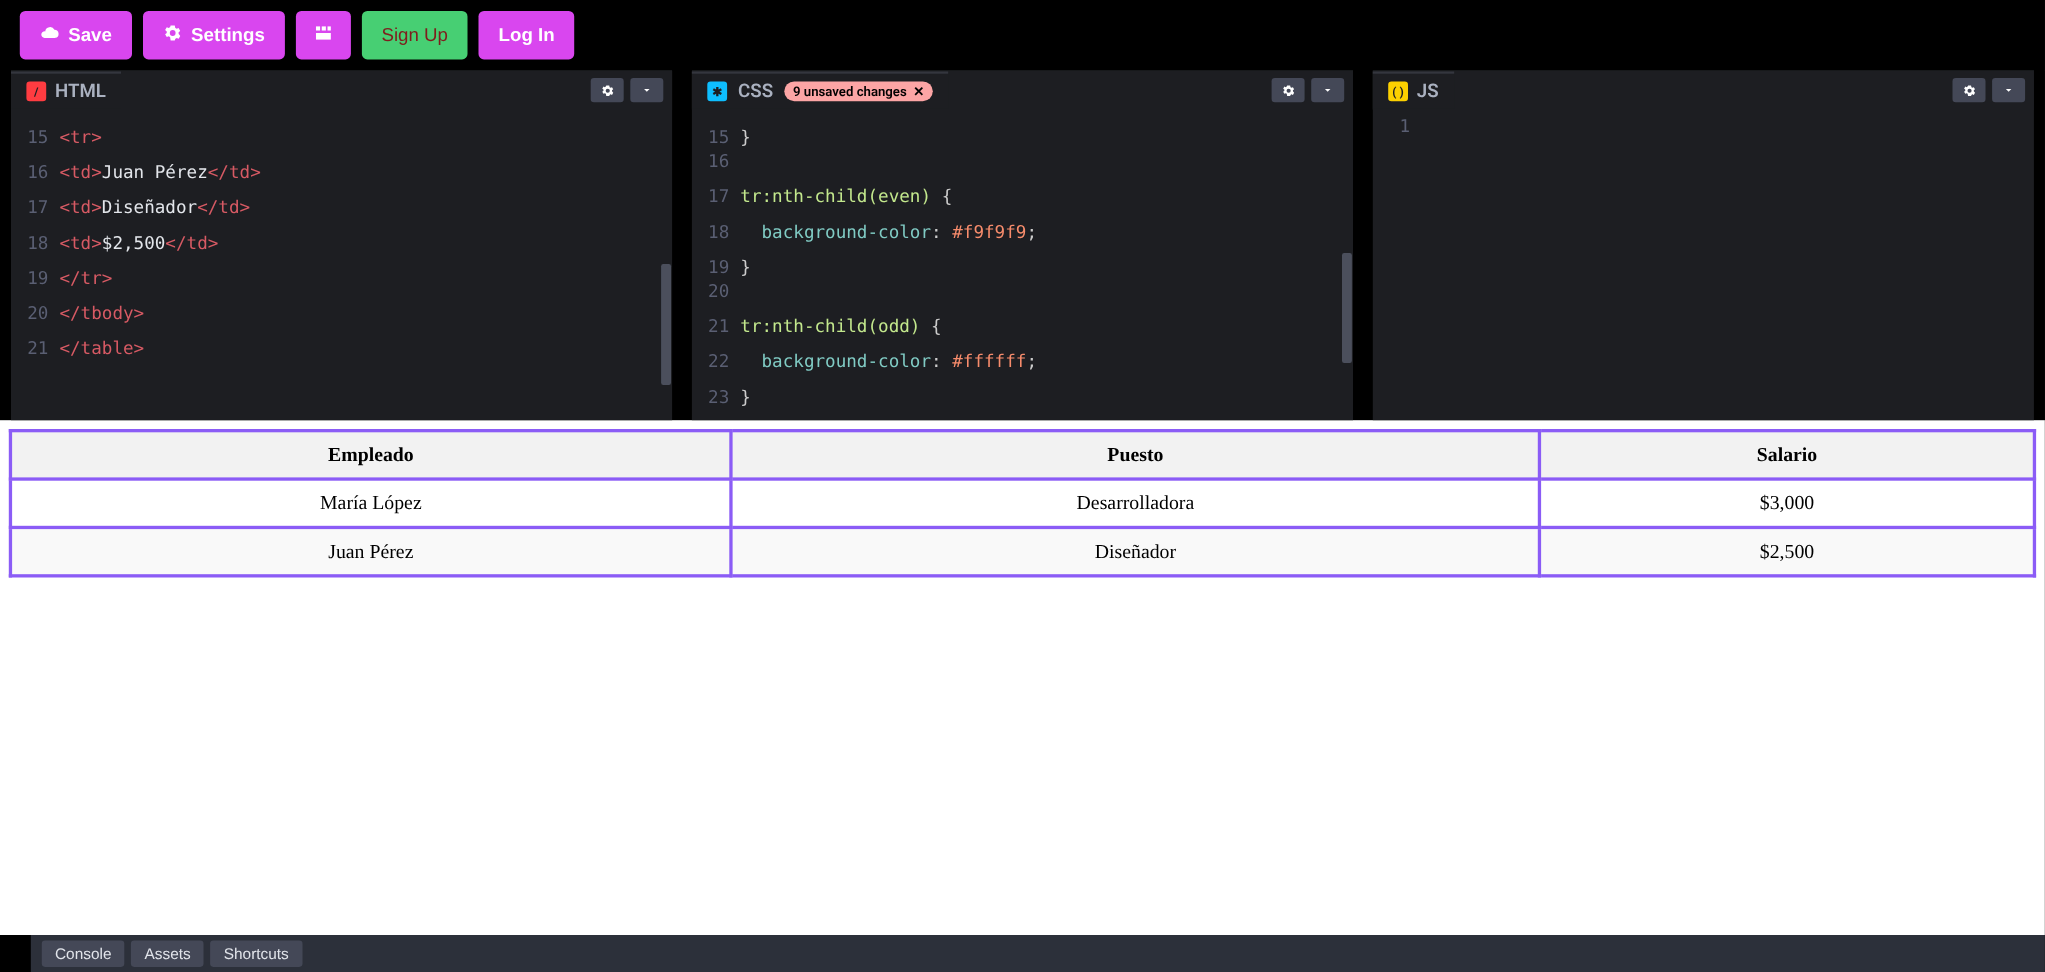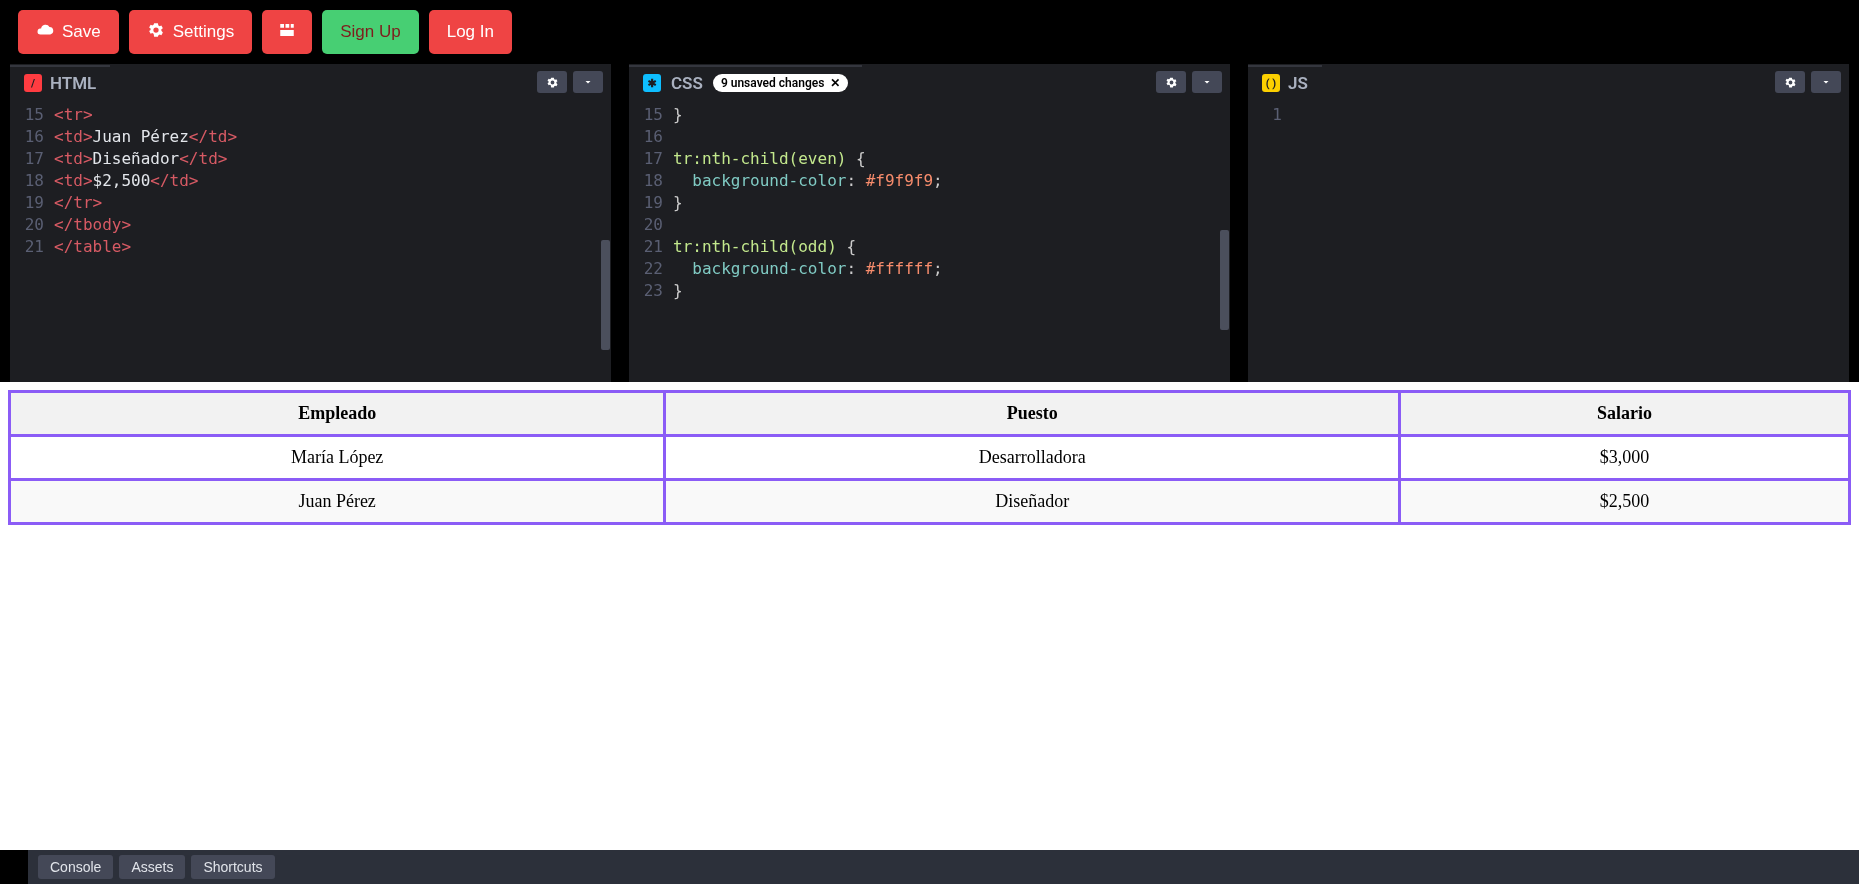--- a/index.html
+++ b/index.html
@@ -37,24 +37,25 @@
   }
   .edit-icon { color: #fff; font-size: 14px; }
   .author {
     color: #9aa3b0; font-size: 15px; margin-top: 2px;
   }
   .header-right {
     display: flex; align-items: center; gap: 10px;
   }
   .btn {
     display: inline-flex; align-items: center; gap: 8px;
-    background: #ef4444; color: #fff;
+    background: #d946ef; color: #fff;
     border: none; border-radius: 5px;
     padding: 10px 18px; font-size: 17px; cursor: pointer;
     height: 44px;
+    font-weight: bold;
   }
   .btn.icon-only { padding: 10px 16px; }
   .btn.green { background: #47cf73; color: #7f1d1d; font-weight: 400; }
   .btn .btn-icon svg { width: 18px; height: 18px; fill: #fff; }
 
   
   .editors {
     display: flex;
     gap: 18px;
     padding: 0 10px;
@@ -85,21 +86,21 @@
   .editor-tab .lang-badge {
     width: 18px; height: 18px; border-radius: 3px;
     display: inline-flex; align-items: center; justify-content: center;
     font-size: 11px; font-weight: 700; color: #1d1e22;
   }
   .badge-html { background: #ff3c41; }
   .badge-css  { background: #0ebeff; }
   .badge-js   { background: #fcd000; }
   .lang-label { color: #aab1c0; font-size: 17px; font-weight: 600; }
   .unsaved-pill {
-    background: #ffffff; color: #000; font-size: 12px; font-weight: 600;
+    background: #fca5a5; color: #000; font-size: 12px; font-weight: 600;
     border-radius: 9px; padding: 2px 8px; display: inline-flex; align-items: center; gap: 6px;
   }
   .unsaved-pill .x { font-weight: 700; cursor: pointer; }
   .editor-controls {
     display: flex; align-items: center; gap: 6px; padding-right: 8px;
   }
   .mini-btn {
     background: #444857; color: #fff; border: none; border-radius: 3px;
     width: 30px; height: 22px; display: inline-flex; align-items: center; justify-content: center;
     cursor: pointer; font-size: 13px;
@@ -108,21 +109,21 @@
     flex: 1; overflow: hidden; position: relative;
     font-family: "Consolas", "Menlo", "Monaco", monospace;
     font-size: 16px; line-height: 22px;
     padding: 4px 0;
   }
   .code-line { display: flex; align-items: baseline; }
   .gutter {
     width: 44px; text-align: right; padding-right: 10px;
     color: #5a5f73; user-select: none; flex-shrink: 0;
   }
-  .code { white-space: pre; color: #cdd3de; }
+  .code { white-space: pre; color: #cdd3de; margin-top: 10px; }
   .tok-tag { color: #d75a64; }
   .tok-text { color: #e3e6eb; }
   .tok-sel { color: #c3e88d; }
   .tok-prop { color: #80cbc4; }
   .tok-val { color: #f78c6c; }
   .tok-punc { color: #cccccc; }
 
   .scrollthumb {
     position: absolute; right: 1px; width: 9px; background: #4b4f5c; border-radius: 2px;
   }

